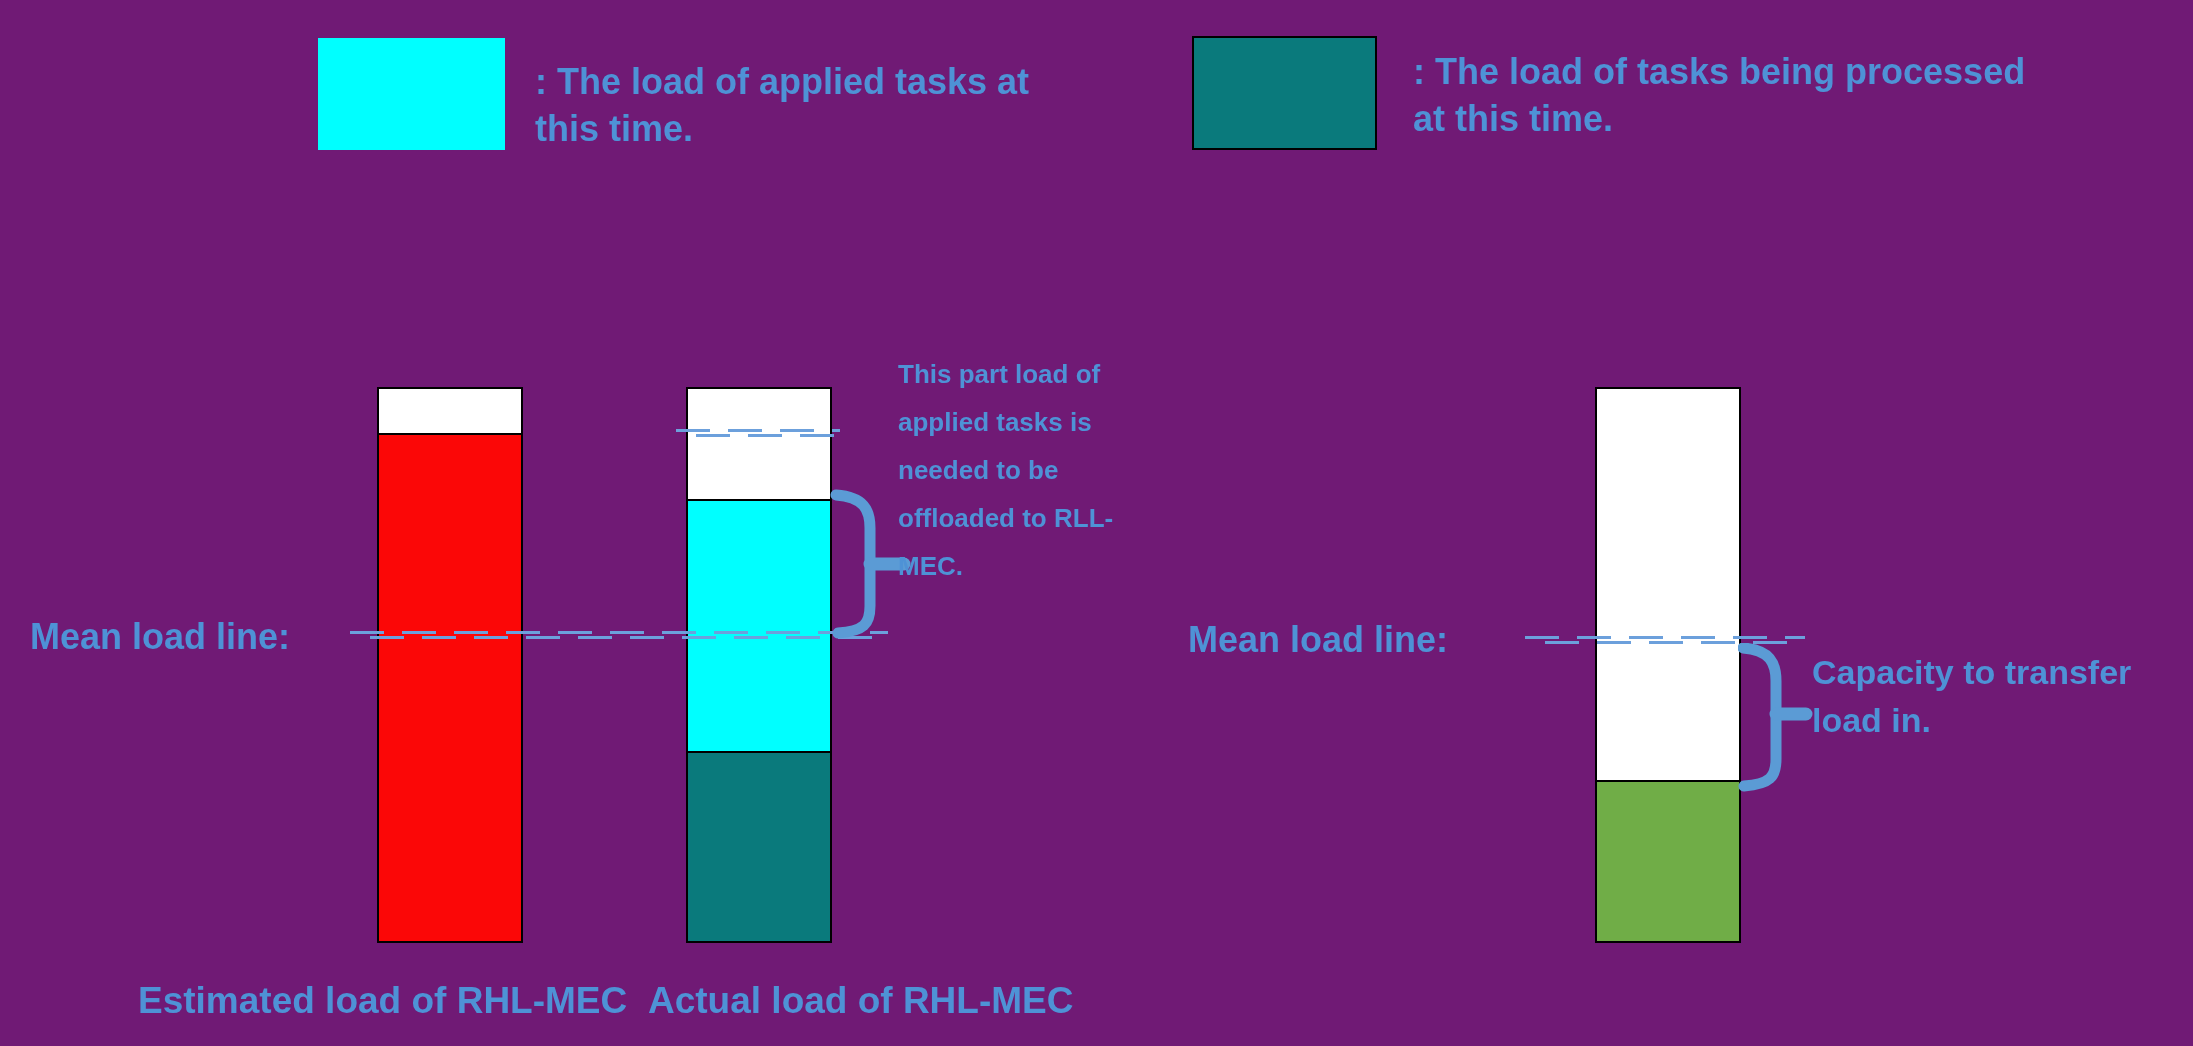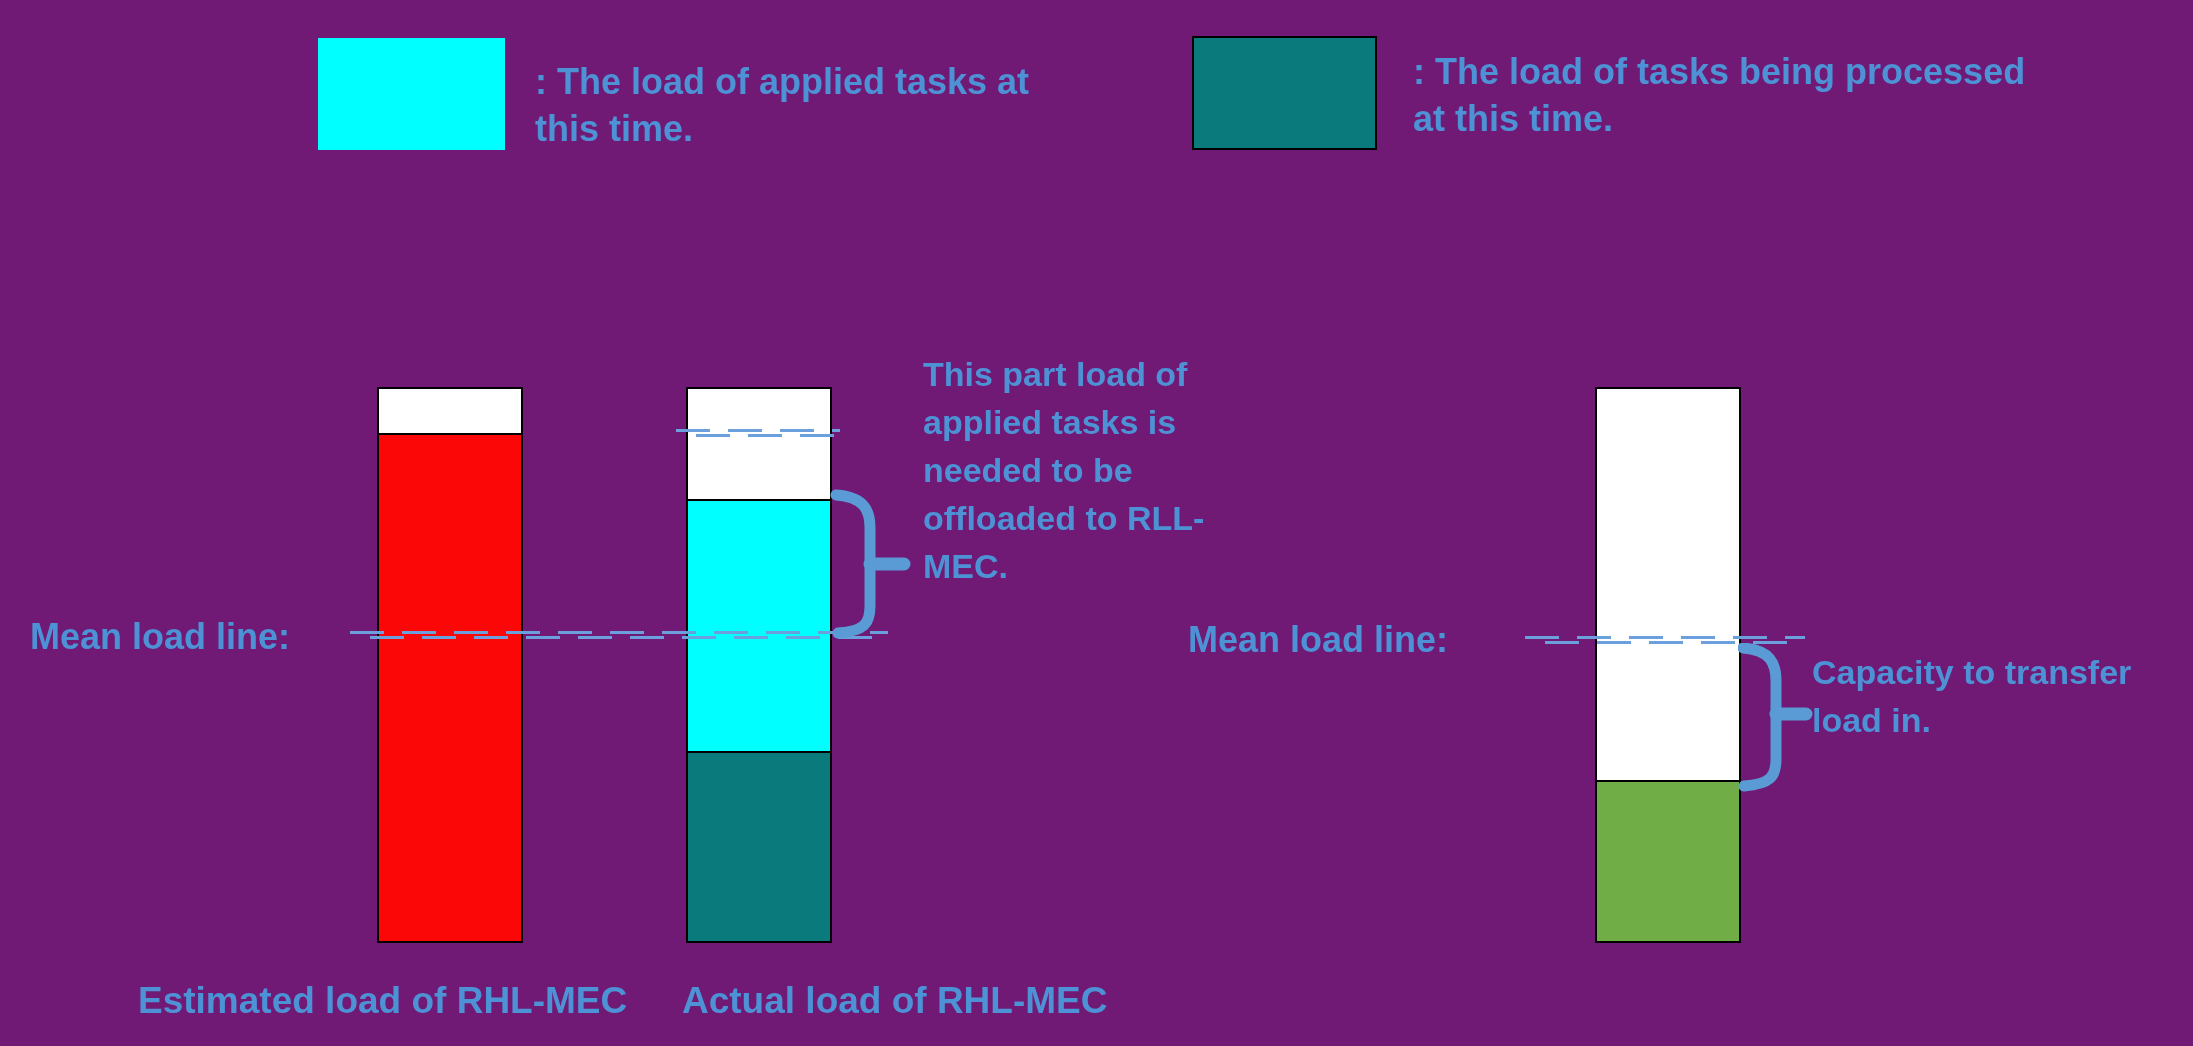--- a/index.html
+++ b/index.html
@@ -53,30 +53,30 @@
   <div class="dashline" style="left:350px;top:631px;width:538px;"></div>
 
   <div class="blue-text" style="left:1188px;top:618px;font-size:36px;line-height:44px;white-space:nowrap;">Mean load line:</div>
   <div class="dashline" style="left:1525px;top:636px;width:280px;"></div>
 
   <svg class="brace" style="left:830px;top:488px;" width="85" height="160" viewBox="0 0 85 160">
     <path d="M 6 7 C 34 9 40 22 40 40 L 40 118 C 40 136 34 143 8 145" stroke-width="11"></path>
     <path d="M 40 76 L 74 76" stroke-width="13"></path>
   </svg>
 
-  <div class="blue-text" style="left:923px;top:350px;font-size:34px;line-height:48px;">This part load of
+  <div class="blue-text" style="left:898px;top:350px;font-size:26px;line-height:48px;">This part load of
 applied tasks is
 needed to be
 offloaded to RLL-
 MEC.</div>
 
   <svg class="brace" style="left:1738px;top:643px;" width="80" height="155" viewBox="0 0 80 155">
     <path d="M 5 5 C 32 7 38 20 38 38 L 38 116 C 38 134 32 141 6 143" stroke-width="11"></path>
     <path d="M 38 71 L 68 71" stroke-width="13"></path>
   </svg>
 
   <div class="blue-text" style="left:1812px;top:648px;font-size:34px;line-height:48px;">Capacity to transfer
 load in.</div>
 
   <div class="blue-text" style="left:138px;top:980px;font-size:37px;white-space:nowrap;">Estimated load of RHL-MEC</div>
-  <div class="blue-text" style="left:682px;top:980px;font-size:37px;white-space:nowrap;">Actual load of RHL-MEC</div>
+  <div class="blue-text" style="left:648px;top:980px;font-size:37px;white-space:nowrap;">Actual load of RHL-MEC</div>
 
 </div>
 
 </body></html>

